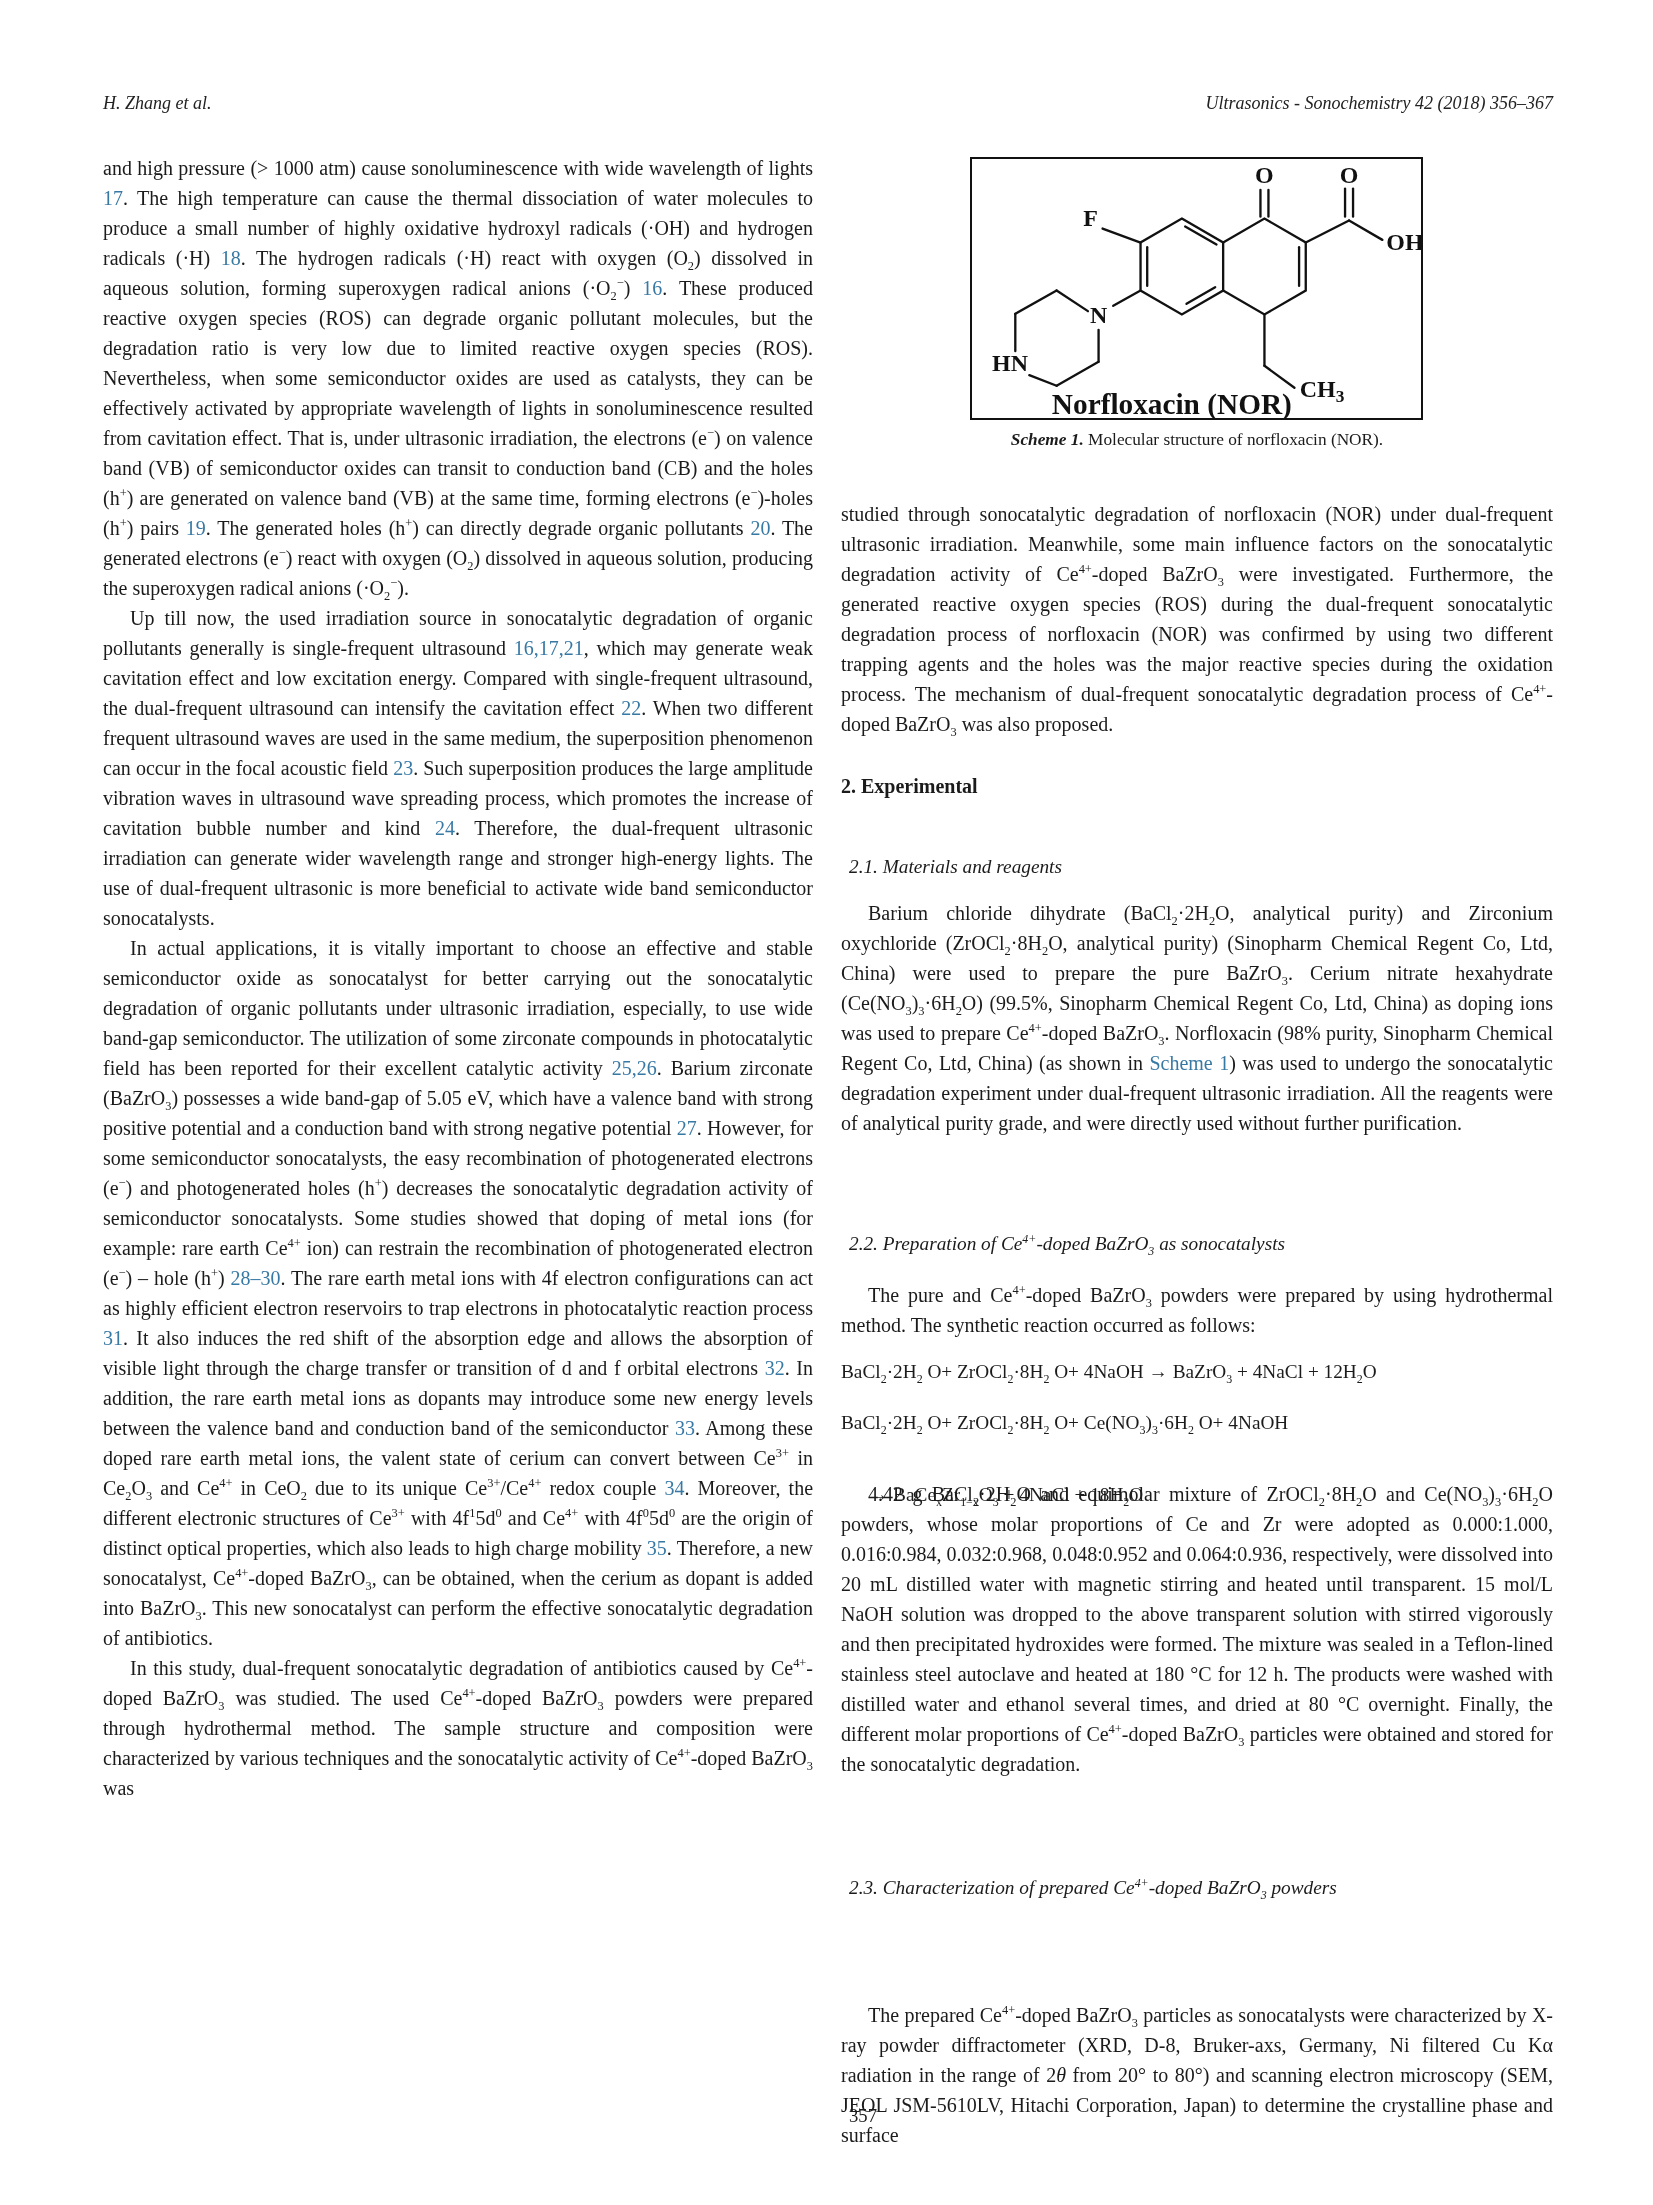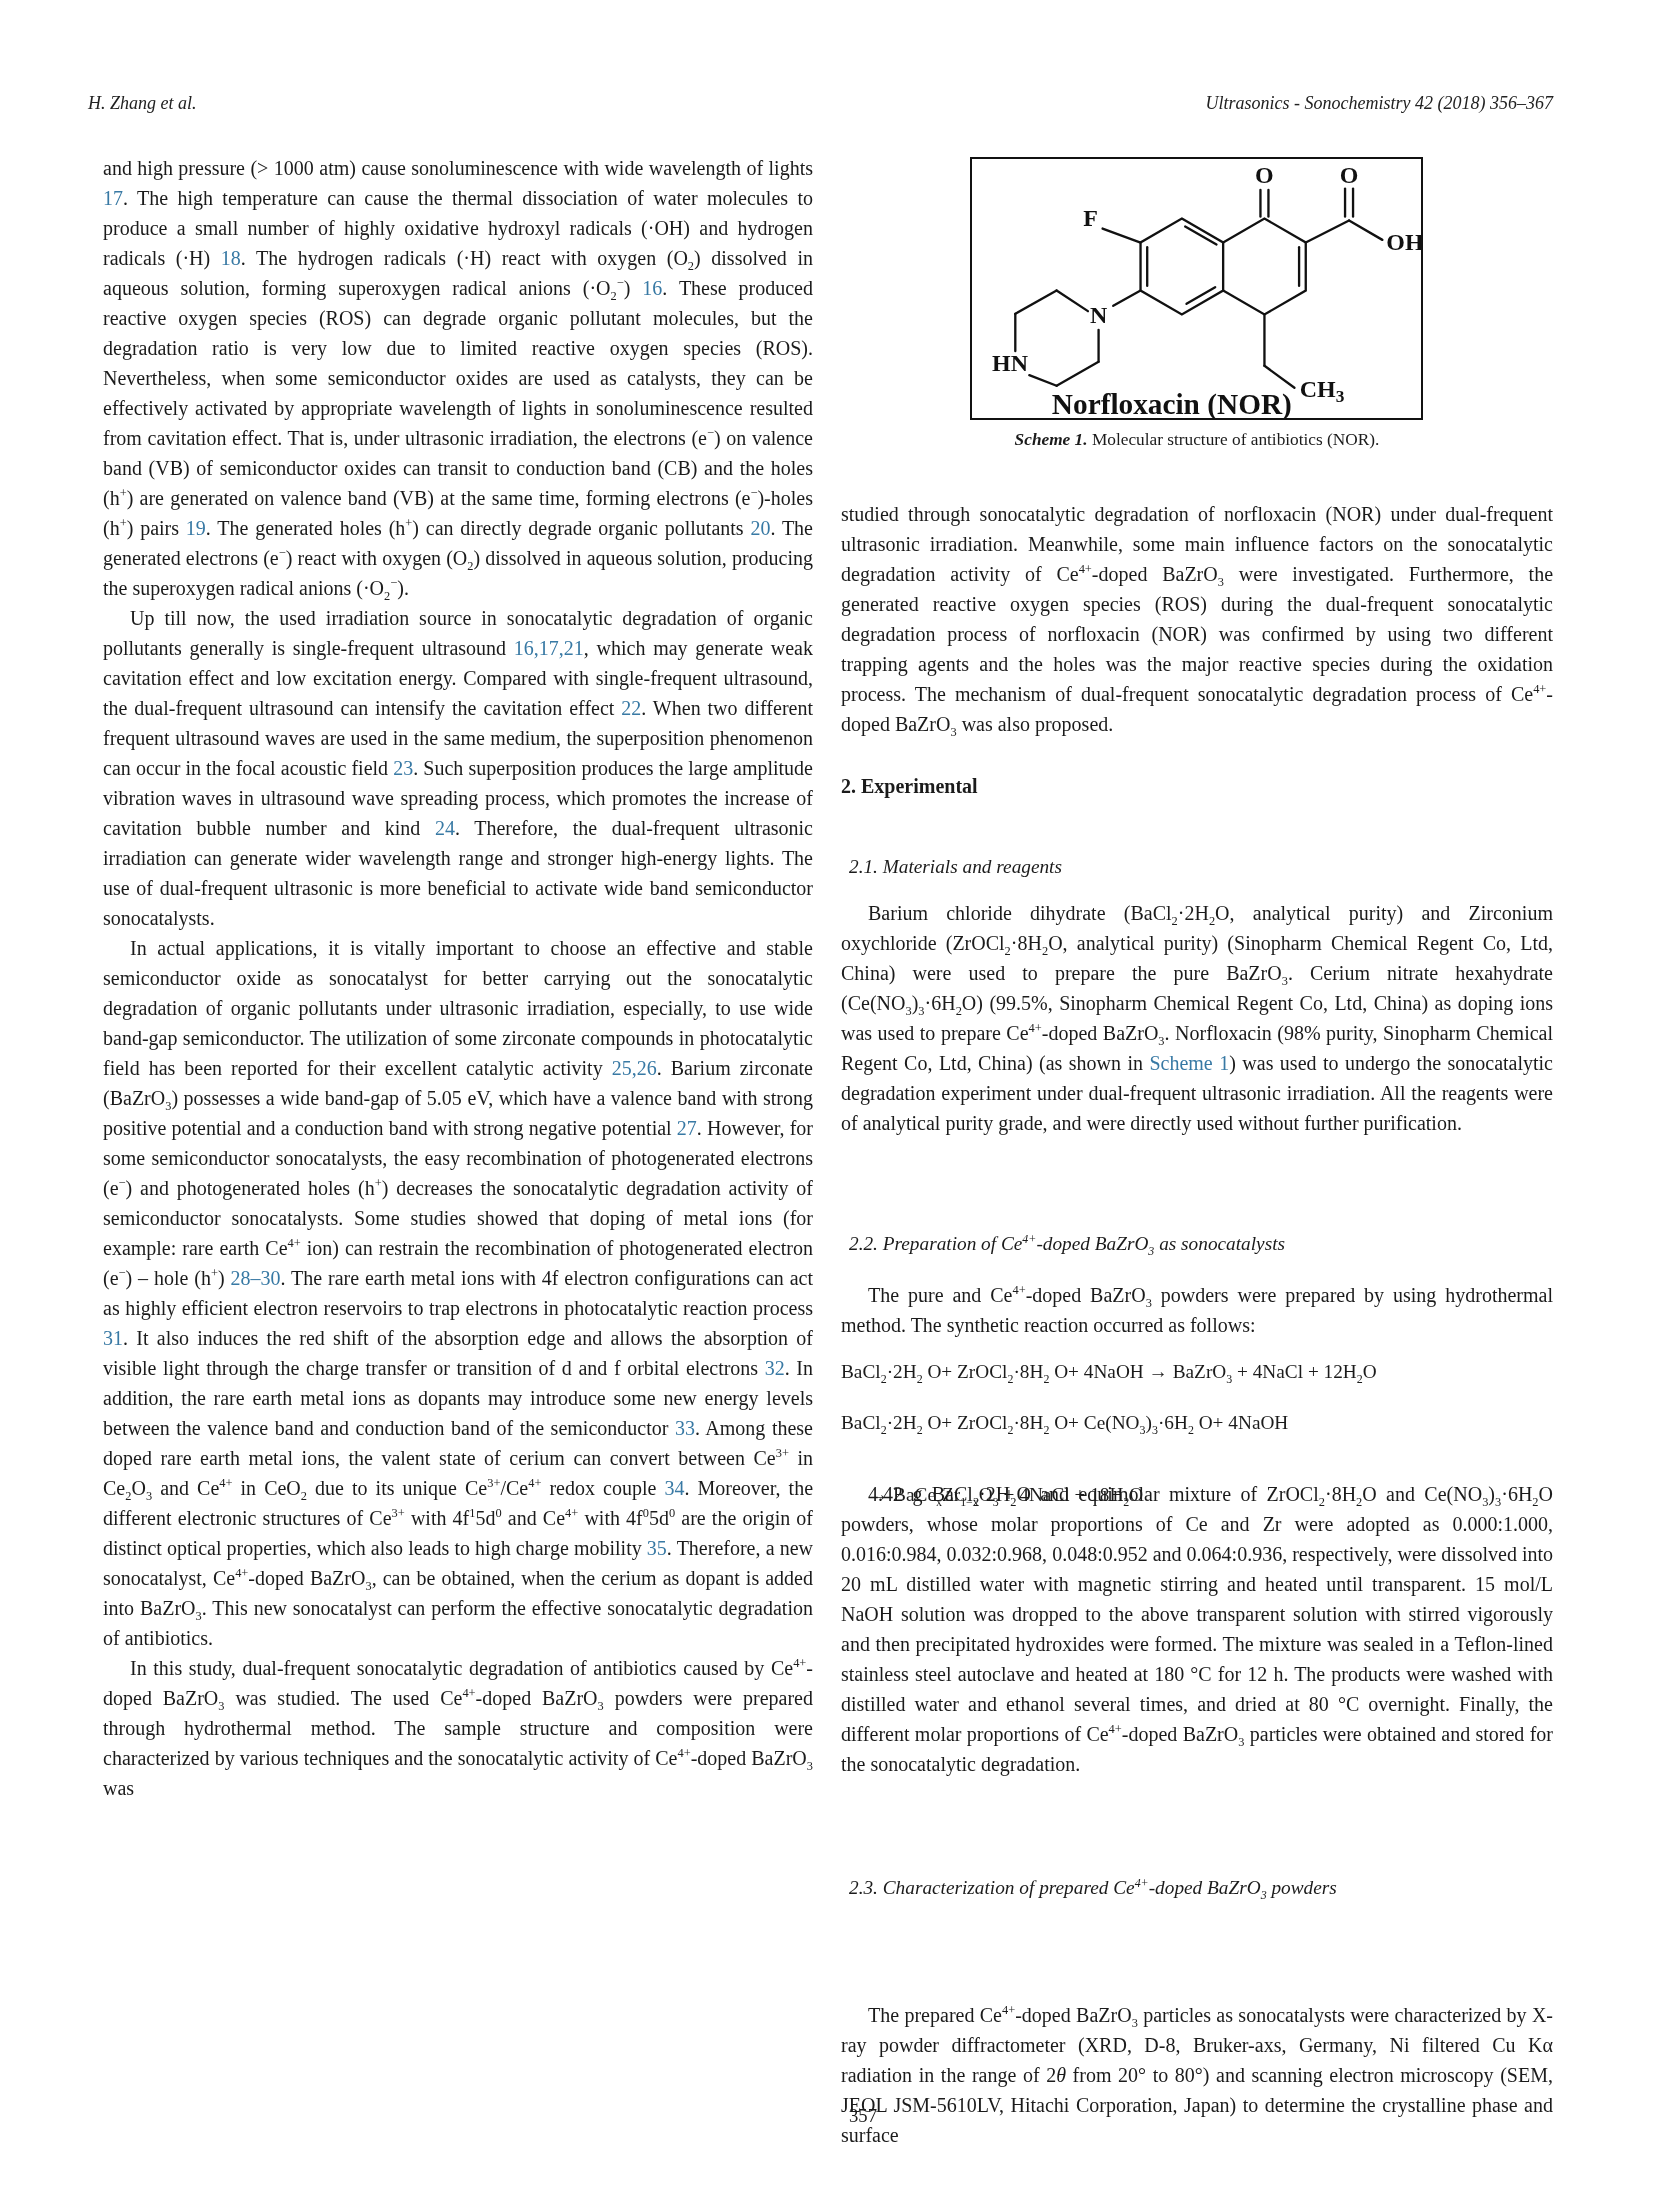--- a/index.html
+++ b/index.html
@@ -1,19 +1,19 @@
 <!DOCTYPE html>
 <html style="font-size:10.7px"><head>
 <meta charset="utf-8">
 <style>
   html,body{margin:0;padding:0;background:#e8e8e8;}
   .page{position:relative;width:1654px;height:2205px;background:#ffffff;
         font-family:"Liberation Serif","DejaVu Serif",serif;color:#1b1b1b;overflow:hidden;}
   .hdr{position:absolute;top:93px;font-style:italic;font-size:18px;color:#222;}
-  .hdr-left{left:88px;}
+  .hdr-left{left:103px;}
   .hdr-right{right:101px;text-align:right;}
   .col{position:absolute;top:0;height:2205px;}
   .col-left{left:103px;width:710px;}
   .col-right{left:841px;width:712px;}
   .body-text{font-size:20px;line-height:30px;text-align:justify;}
   .body-text p{margin:0;}
   .body-text p.ind{text-indent:27px;}
   .block{position:absolute;left:0;width:712px;}
   .leftflow{position:absolute;top:153px;left:0;width:710px;}
   sup{font-size:0.62em;line-height:0;vertical-align:super;}
@@ -92,21 +92,21 @@
         <line class="bond" x1="190" y1="304" x2="190" y2="256"></line>
 
         <line class="bond" x1="439" y1="233" x2="439" y2="310"></line>
         <line class="bond" x1="439" y1="310" x2="484" y2="343"></line>
         <text class="atom" x="492" y="357" text-anchor="start"><tspan>CH</tspan><tspan class="atom-sub" dy="8">3</tspan></text>
 
         <text class="molname" x="300" y="382" text-anchor="middle">Norfloxacin (NOR)</text>
       </svg>
     </figure>
 
-    <div class="caption"><b>Scheme 1.</b><span> Molecular structure of antibiotics (NOR).</span></div>
+    <div class="caption"><b>Scheme 1.</b><span> Molecular structure of norfloxacin (NOR).</span></div>
 
     <div class="block body-text" style="top:499px;">studied through sonocatalytic degradation of norfloxacin (NOR) under dual-frequent ultrasonic irradiation. Meanwhile, some main influence factors on the sonocatalytic degradation activity of Ce<sup>4+</sup>-doped BaZrO<sub>3</sub> were investigated. Furthermore, the generated reactive oxygen species (ROS) during the dual-frequent sonocatalytic degradation process of norfloxacin (NOR) was confirmed by using two different trapping agents and the holes was the major reactive species during the oxidation process. The mechanism of dual-frequent sonocatalytic degradation process of Ce<sup>4+</sup>-doped BaZrO<sub>3</sub> was also proposed.</div>
 
     <h2 class="sec block" style="top:762px;margin-top:13px;">2. Experimental</h2>
 
     <h3 class="subsec block" style="top:848px;">2.1. Materials and reagents</h3>
 
     <div class="block body-text" style="top:898px;">
       <p class="ind">Barium chloride dihydrate (BaCl<sub>2</sub>·2H<sub>2</sub>O, analytical purity) and Zirconium oxychloride (ZrOCl<sub>2</sub>·8H<sub>2</sub>O, analytical purity) (Sinopharm Chemical Regent Co, Ltd, China) were used to prepare the pure BaZrO<sub>3</sub>. Cerium nitrate hexahydrate (Ce(NO<sub>3</sub>)<sub>3</sub>·6H<sub>2</sub>O) (99.5%, Sinopharm Chemical Regent Co, Ltd, China) as doping ions was used to prepare Ce<sup>4+</sup>-doped BaZrO<sub>3</sub>. Norfloxacin (98% purity, Sinopharm Chemical Regent Co, Ltd, China) (as shown in <span class="cite">Scheme 1</span>) was used to undergo the sonocatalytic degradation experiment under dual-frequent ultrasonic irradiation. All the reagents were of analytical purity grade, and were directly used without further purification.</p>
     </div>

